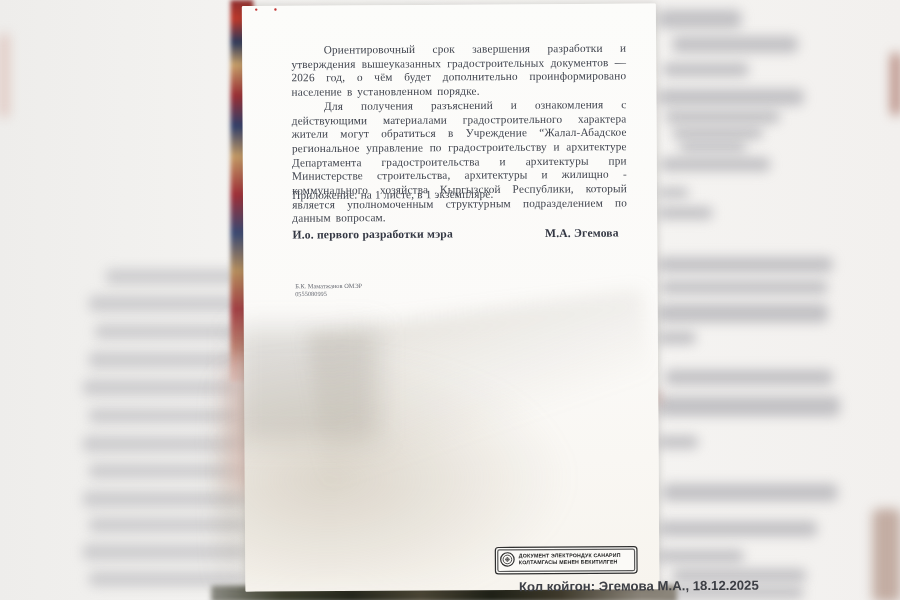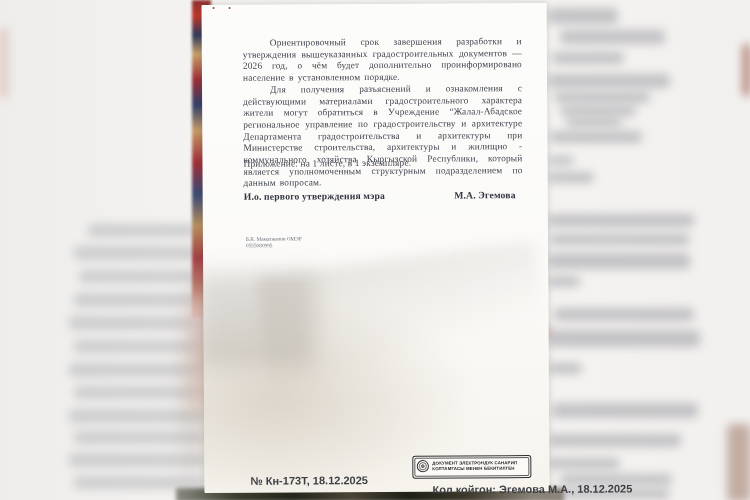--- a/index.html
+++ b/index.html
@@ -127,34 +127,31 @@
     <div class="speck" style="left:27px;top:2px;"></div>
 
     <div class="body-text">
       <p>Ориентировочный срок завершения разработки и утверждения вышеуказанных градостроительных документов — 2026 год, о чём будет дополнительно проинформировано население в установленном порядке.</p>
       <p>Для получения разъяснений и ознакомления с действующими материалами градостроительного характера жители могут обратиться в Учреждение “Жалал-Абадское региональное управление по градостроительству и архитектуре Департамента градостроительства и архитектуры при Министерстве строительства, архитектуры и жилищно - коммунального хозяйства Кыргызской Республики, который является уполномоченным структурным подразделением по данным вопросам.</p>
     </div>
 
     <div class="attachment">Приложение: на 1 листе, в 1 экземпляре.</div>
 
     <div class="sig-row">
-      <span>И.о. первого утверждения мэра</span>
+      <span>И.о. первого разработки мэра</span>
       <span>М.А. Эгемова</span>
     </div>
 
     <div class="executor">
       <div class="tiny">
         <div>Б.К. Маматжанов ОМЭР</div>
         <div>0555080995</div>
       </div>
     </div>
 
-    <div class="reg-number">
-      <span class="tiny">№ Кн-173Т, 18.12.2025</span>
-    </div>
 
     <div class="stamp">
       <div class="stamp-inner"></div>
       <svg class="emblem" width="13" height="13" viewBox="0 0 13 13">
         <circle cx="6.5" cy="6.5" r="5.6" fill="none" stroke="#2f2f2f" stroke-width="1"></circle>
         <circle cx="6.5" cy="6.5" r="3.6" fill="none" stroke="#2f2f2f" stroke-width="0.7"></circle>
         <circle cx="6.5" cy="6.5" r="1.4" fill="none" stroke="#2f2f2f" stroke-width="0.6"></circle>
         <path d="M4.6 6.5h3.8M6.5 4.6v3.8" stroke="#2f2f2f" stroke-width="0.5"></path>
       </svg>
       <div class="stamp-text">

